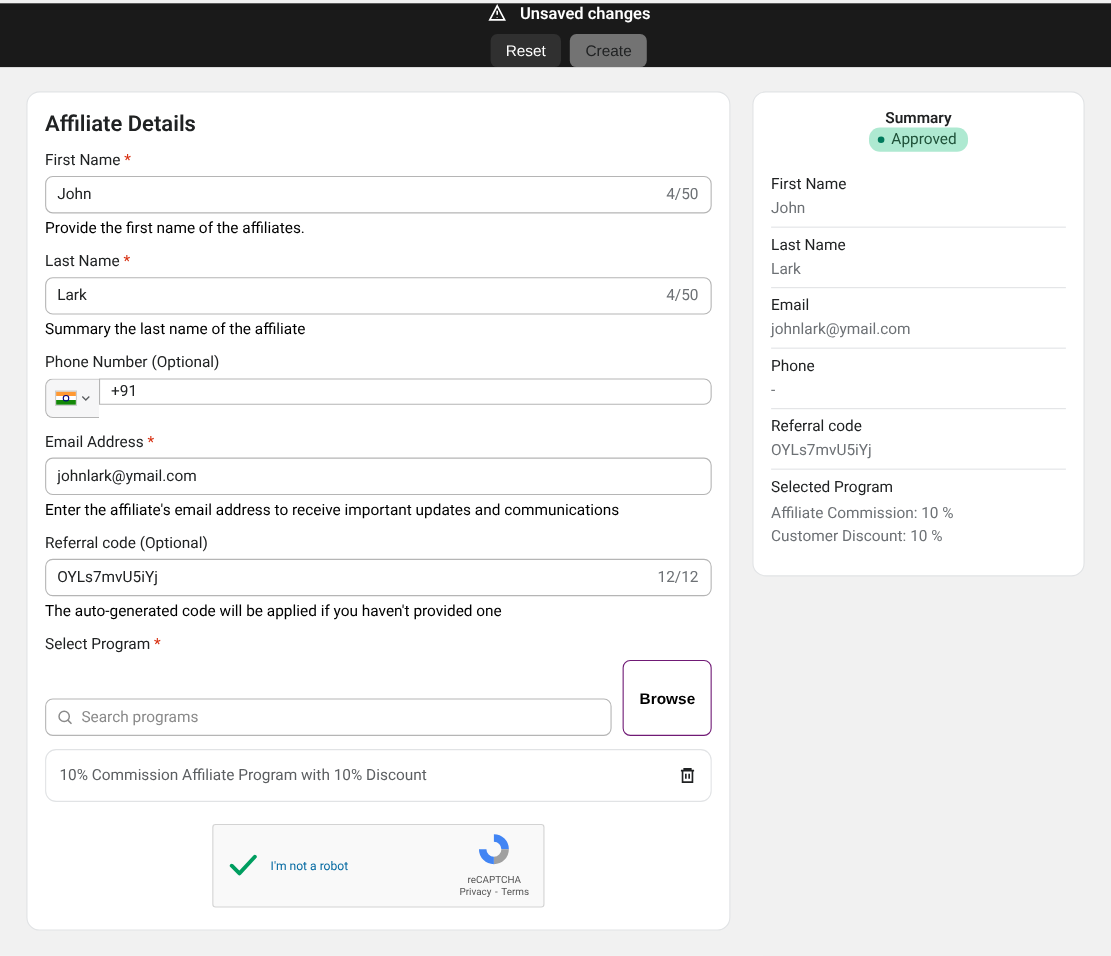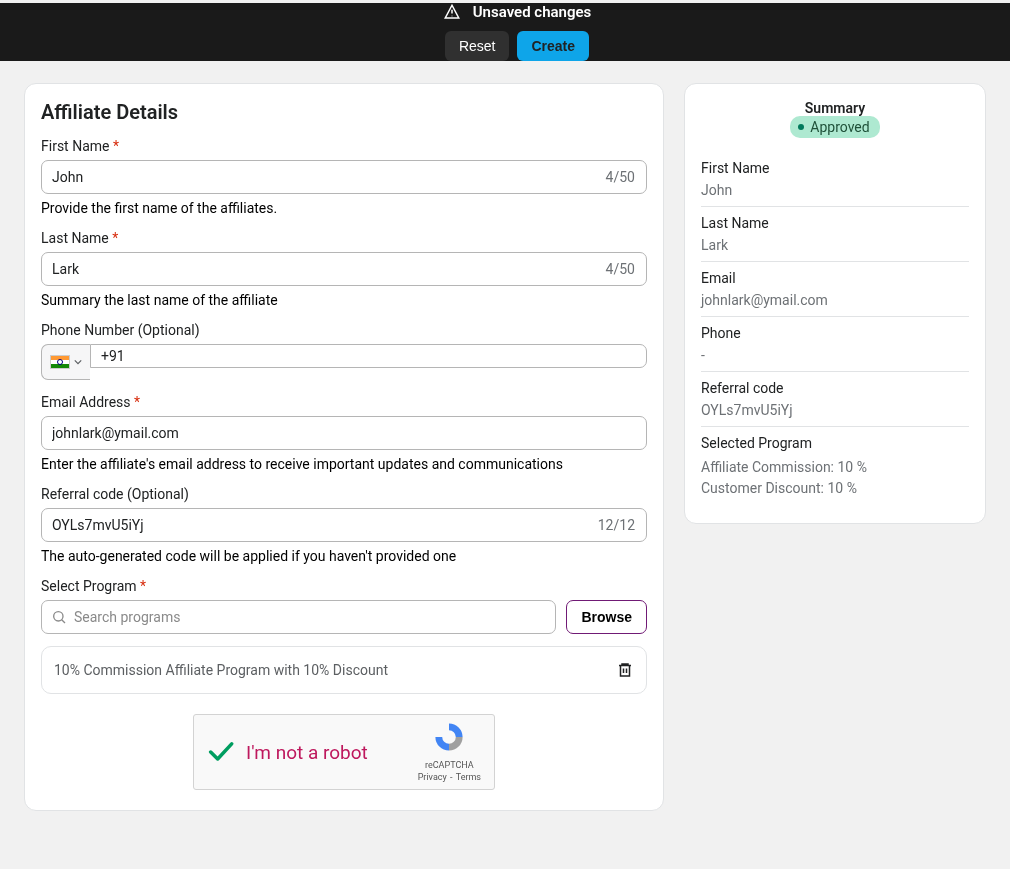--- a/index.html
+++ b/index.html
@@ -48,23 +48,23 @@
       border-radius: 6px;
       font-size: 14px;
       font-weight: 500;
       cursor: pointer;
     }
     .btn-reset {
       background: #303030;
       color: #fff;
     }
     .btn-create {
-      background: #0ea5e9;
+      background: #737373;
       color: #202223;
-      font-weight: 700;
+      font-weight: 400;
       text-align: center;
     }
     .container {
       display: flex;
       gap: 20px;
       padding: 22px 24px;
       max-width: 1010px;
     }
     .main-card {
       flex: 1;
@@ -173,20 +173,21 @@
       border-radius: 0 7px 7px 0;
       height: 24px;
     }
     .search-row {
       display: flex;
       gap: 10px;
     }
     .search-wrap {
       flex: 1;
       position: relative;
+      margin-top: 35px;
     }
     .search-wrap svg {
       position: absolute;
       left: 10px;
       top: 50%;
       transform: translateY(-50%);
       width: 16px;
       height: 16px;
       stroke: #8a8a8a;
     }
@@ -234,22 +235,22 @@
     }
     .captcha-check {
       width: 28px;
       height: 28px;
       display: flex;
       align-items: center;
       justify-content: center;
     }
     .captcha-label {
       flex: 1;
-      font-size: 19px;
-      color: #be185d;
+      font-size: 11px;
+      color: #0369a1;
     }
     .captcha-right {
       text-align: center;
       font-size: 9px;
       color: #555;
       line-height: 1.3;
     }
     .captcha-logo {
       width: 36px;
       height: 34px;

